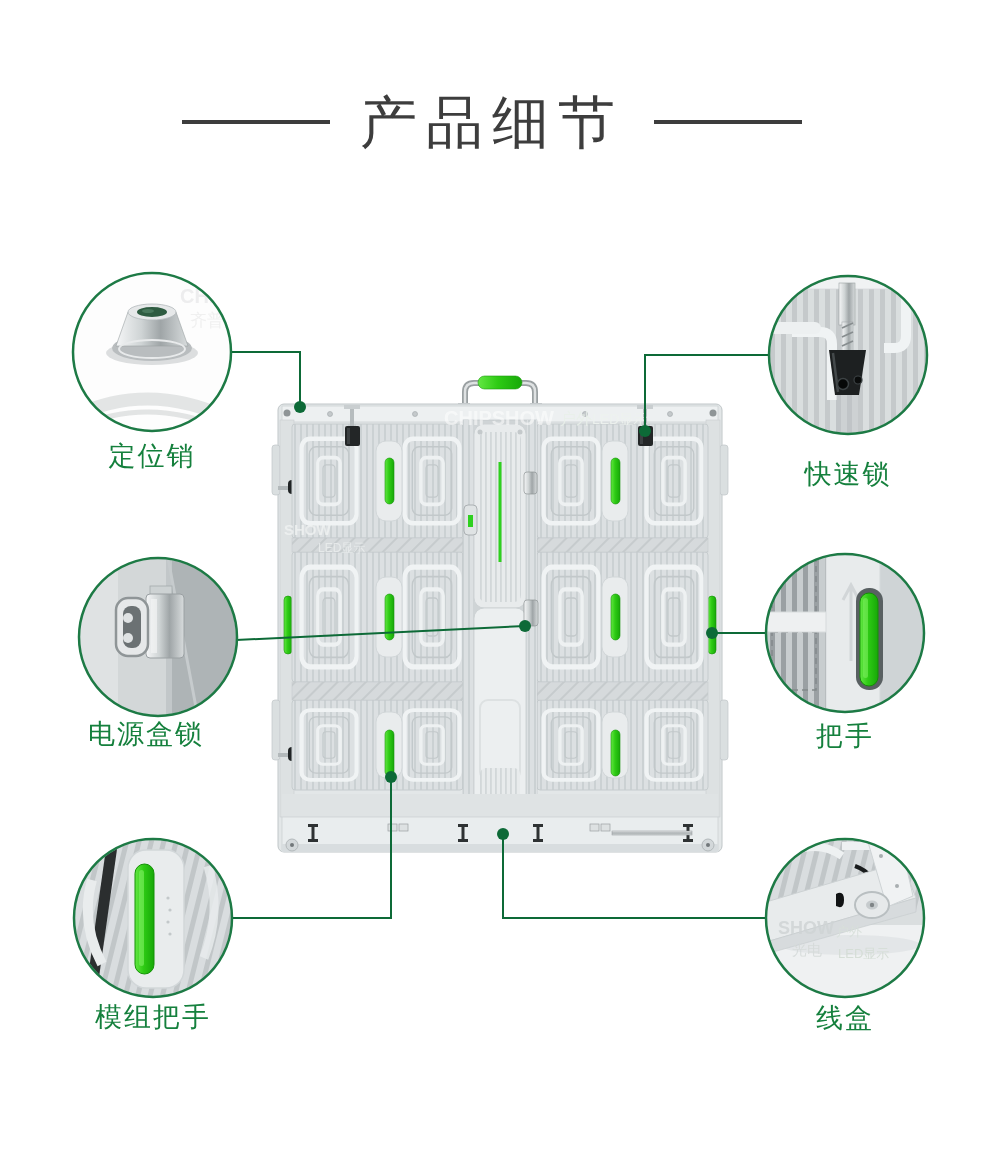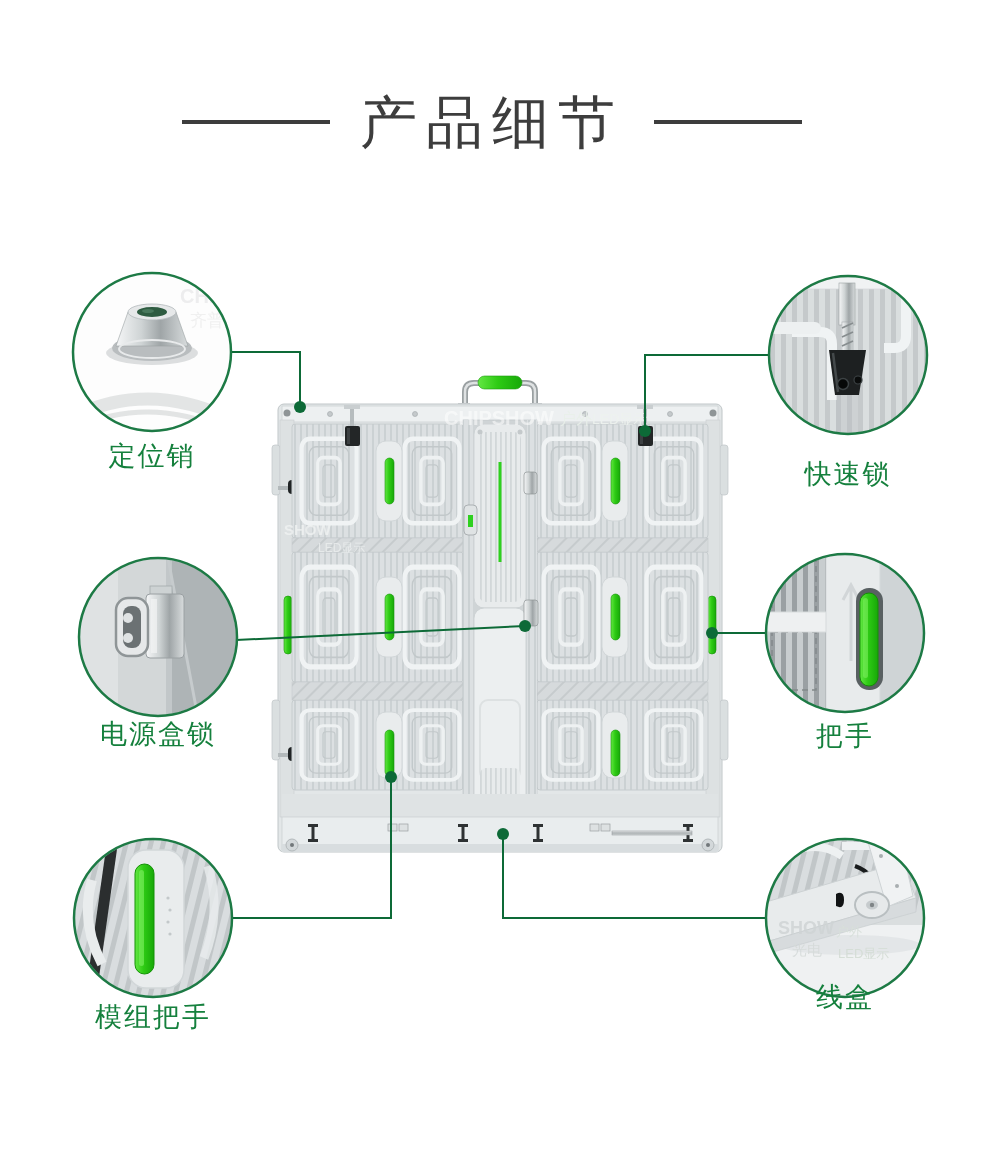--- a/index.html
+++ b/index.html
@@ -385,18 +385,18 @@
         <text x="792" y="955" font-size="15" fill="#d5dad9" opacity="0.9">光电</text>
         <text x="836" y="936" font-size="13" fill="#d8e0da" opacity="0.9">户外</text>
         <text x="838" y="958" font-size="13" fill="#d3dcd4" opacity="0.9">LED显示</text>
       </g>
       <circle cx="845" cy="918" r="79" fill="none" stroke="#1d7a45" stroke-width="2.5"></circle>
     </g>
   </svg>
 
   <div class="callout-label" style="left:152px; top:438px;">定位销</div>
   <div class="callout-label" style="left:848px; top:436px;margin-top:20px;">快速锁</div>
-  <div class="callout-label" style="left:158px; top:716px;font-family:Liberation Mono, monospace;">电源盒锁</div>
+  <div class="callout-label" style="left:146px; top:716px;font-family:Liberation Mono, monospace;">电源盒锁</div>
   <div class="callout-label" style="left:845px; top:718px;text-align:right;">把手</div>
   <div class="callout-label" style="left:153px; top:999px;">模组把手</div>
-  <div class="callout-label" style="left:845px; top:979px;">线盒</div>
+  <div class="callout-label" style="left:845px; top:1000px;">线盒</div>
 
 </div>
 
 </body></html>

